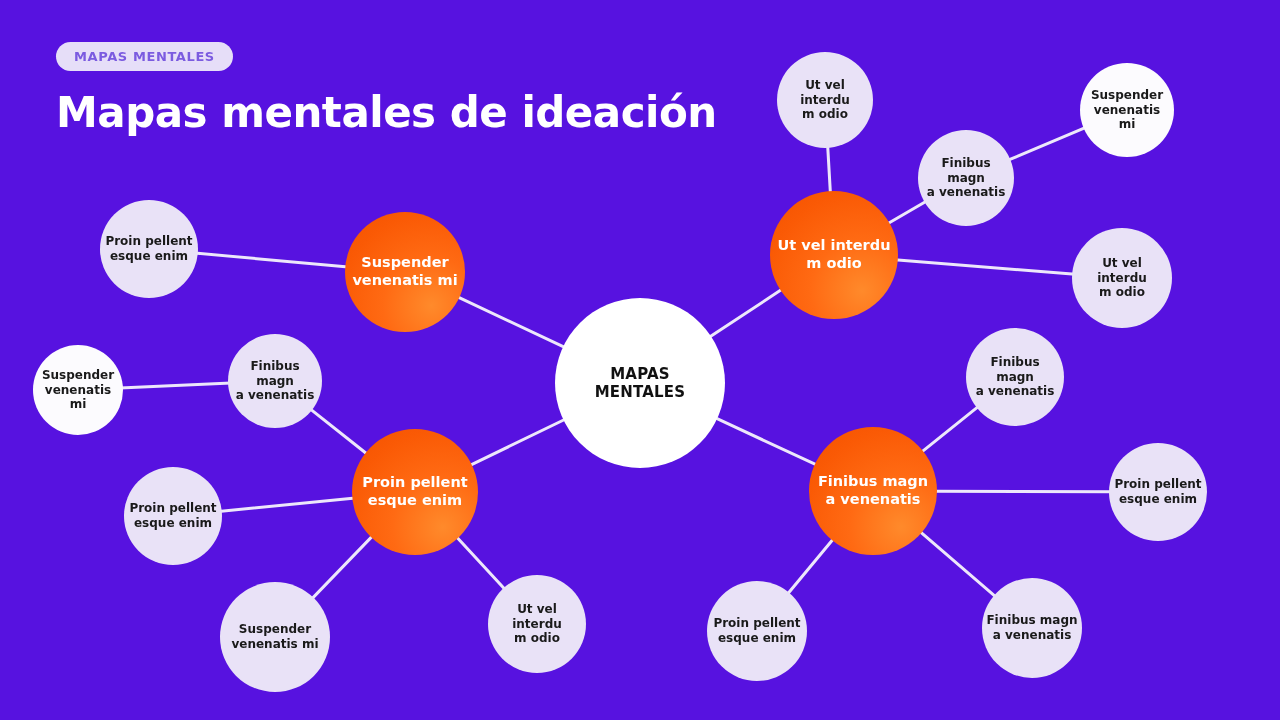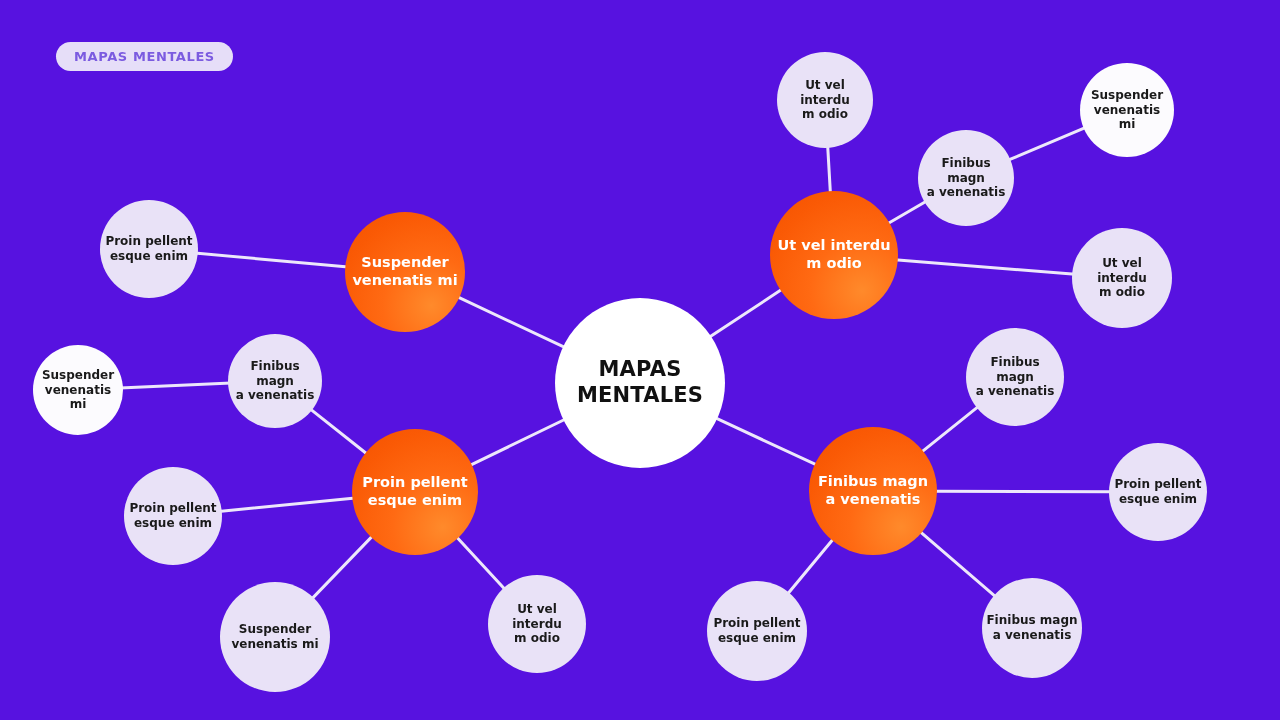--- a/index.html
+++ b/index.html
@@ -66,21 +66,21 @@
     box-sizing: border-box;
     padding: 4px;
   }
   .node .node-label {
     display: block;
     white-space: pre-line;
   }
   .node-center {
     background: #FFFFFF;
     color: #111111;
-    font-size: 21px;
+    font-size: 15px;
     font-weight: bold;
     letter-spacing: 0.2px;
   }
   .node-branch {
     background: radial-gradient(circle at 72% 78%, #FF8A2B 0%, #FF6A13 38%, #FA5A05 72%, #F25100 100%);
     color: #FFFFFF;
     font-size: 14.5px;
     font-weight: bold;
   }
   .node-leaf {
@@ -95,20 +95,21 @@
 </style>
 </head>
 <body>
 
 <div id="stage">
 
   <div class="badge">
     <span>MAPAS MENTALES</span>
   </div>
 
+  <div class="page-title">Mapas mentales de ideación</div>
 
   <svg id="edges" viewBox="0 0 1280 720" preserveAspectRatio="none">
       <line x1="565.8549953391073" y1="347.97831694740813" x2="456.5398203130595" y2="296.344340658509" stroke="#EDE7FB" stroke-width="3" stroke-linecap="round"></line>
       <line x1="566.2035421449676" y1="418.750284027549" x2="468.99740818660905" y2="465.8412555895983" stroke="#EDE7FB" stroke-width="3" stroke-linecap="round"></line>
       <line x1="708.444458575279" y1="337.84076959981587" x2="783.0840003281461" y2="288.59406163916134" stroke="#EDE7FB" stroke-width="3" stroke-linecap="round"></line>
       <line x1="714.3964985157431" y1="417.484213904293" x2="817.6562632992643" y2="465.3471091687577" stroke="#EDE7FB" stroke-width="3" stroke-linecap="round"></line>
       <line x1="348.2286657356261" y1="266.8994504371852" x2="194.81546273967012" y2="253.11623298051722" stroke="#EDE7FB" stroke-width="3" stroke-linecap="round"></line>
       <line x1="367.98450185437366" y1="454.7234264702534" x2="309.47803197345934" y2="408.3361539218142" stroke="#EDE7FB" stroke-width="3" stroke-linecap="round"></line>
       <line x1="355.2929029629547" y1="497.9213649954095" x2="218.7754410617347" y2="511.46028683685273" stroke="#EDE7FB" stroke-width="3" stroke-linecap="round"></line>
       <line x1="373.32432917802595" y1="535.1640876370445" x2="311.1189147123775" y2="599.5911240478947" stroke="#EDE7FB" stroke-width="3" stroke-linecap="round"></line>

